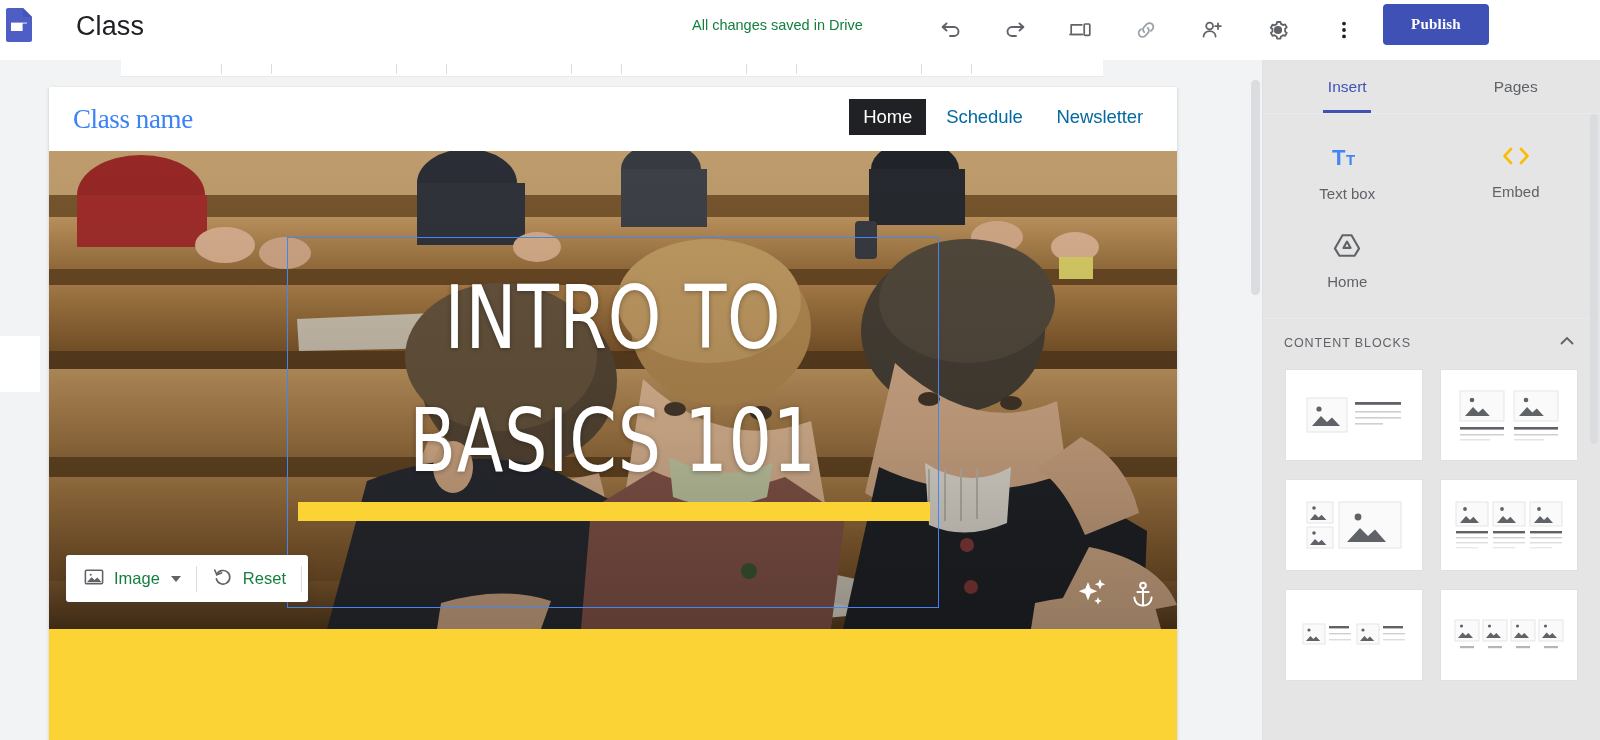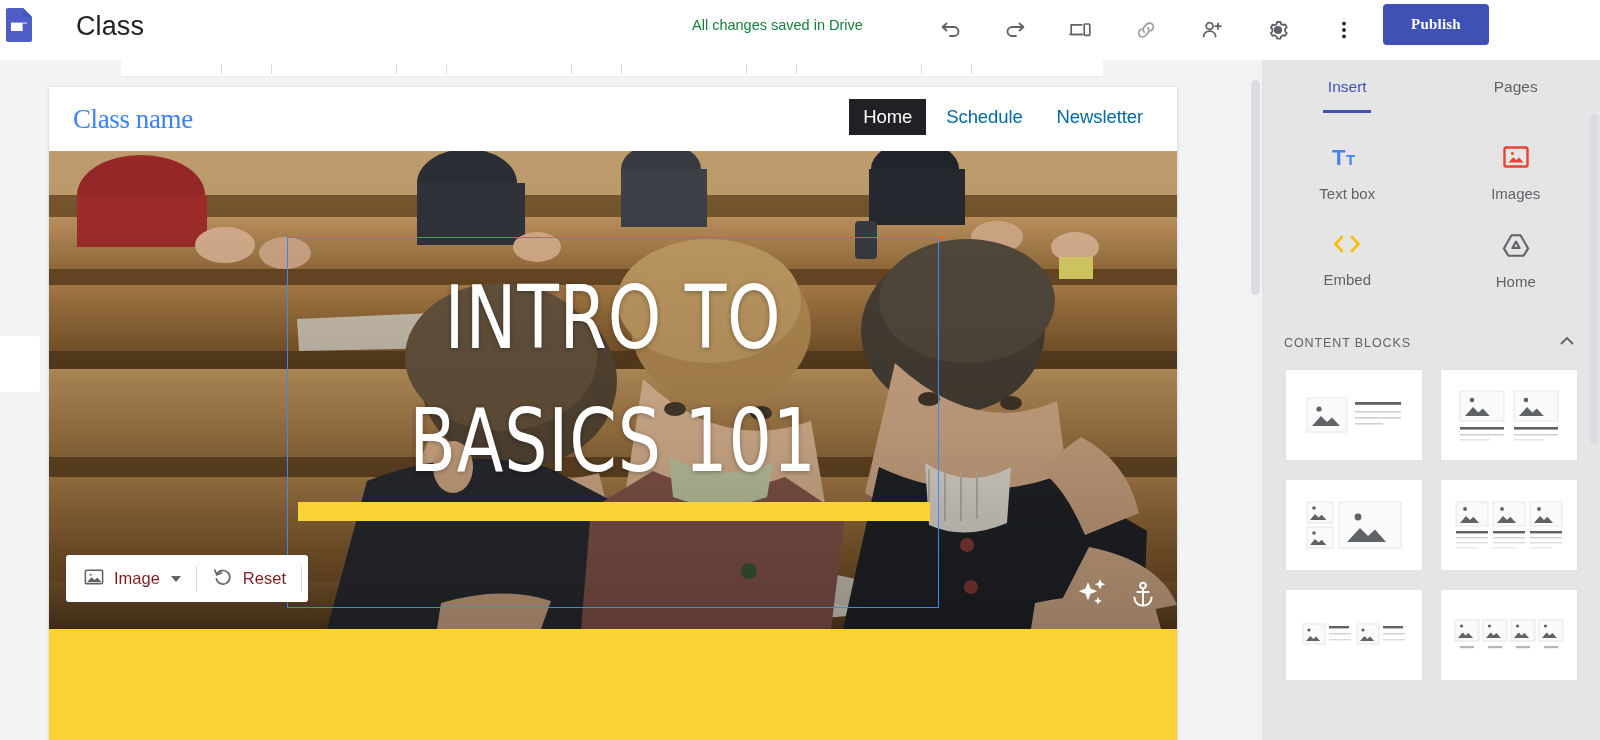--- a/index.html
+++ b/index.html
@@ -176,21 +176,21 @@
     border-radius: 3px;
     box-shadow: 0 1px 3px rgba(60,64,67,0.3), 0 4px 8px rgba(60,64,67,0.15);
     display: flex; align-items: center;
     padding: 0 4px;
     z-index: 12;
   }
   .itb-item {
     display: flex; align-items: center; gap: 9px;
     padding: 0 13px; height: 39px;
     cursor: pointer;
-    color: #7f1d1d; font-size: 16.5px;
+    color: #15803d; font-size: 16.5px;
     border-radius: 3px;
   }
   .itb-sep {
     width: 1px; height: 26px; background: #dadce0; margin: 0 2px;
   }
   .caret {
     width: 0; height: 0;
     border-left: 5px solid transparent;
     border-right: 5px solid transparent;
     border-top: 6px solid #5f6368;
@@ -581,30 +581,20 @@
     <div class="insert-item">
       <span>
         <svg width="30" height="26" viewBox="0 0 30 26">
           <text x="0" y="21" font-family="Liberation Sans, sans-serif" font-size="22" font-weight="700" fill="#4285f4">T</text>
           <text x="14" y="21" font-family="Liberation Sans, sans-serif" font-size="15" font-weight="700" fill="#4285f4">T</text>
         </svg>
       </span>
       <span class="insert-label">Text box</span>
     </div>
 
-    <div class="insert-item">
-      <span>
-        <svg width="26" height="26" viewBox="0 0 26 26" fill="none">
-          <rect x="1.5" y="3.5" width="23" height="19" rx="1.6" stroke="#ea4335" stroke-width="2.4"></rect>
-          <path d="M5.5 18.4l4.8-5.2 3 3 2.8-2.6 4.4 4.8z" fill="#ea4335"></path>
-          <circle cx="9.4" cy="9.4" r="1.5" fill="#ea4335"></circle>
-        </svg>
-      </span>
-      <span class="insert-label">Images</span>
-    </div>
 
     <div class="insert-item">
       <span>
         <svg width="30" height="24" viewBox="0 0 30 24" fill="none" stroke="#fbbc04" stroke-width="2.6" stroke-linecap="round" stroke-linejoin="round">
           <polyline points="10,5 3.5,12 10,19"></polyline>
           <polyline points="20,5 26.5,12 20,19"></polyline>
         </svg>
       </span>
       <span class="insert-label">Embed</span>
     </div>

